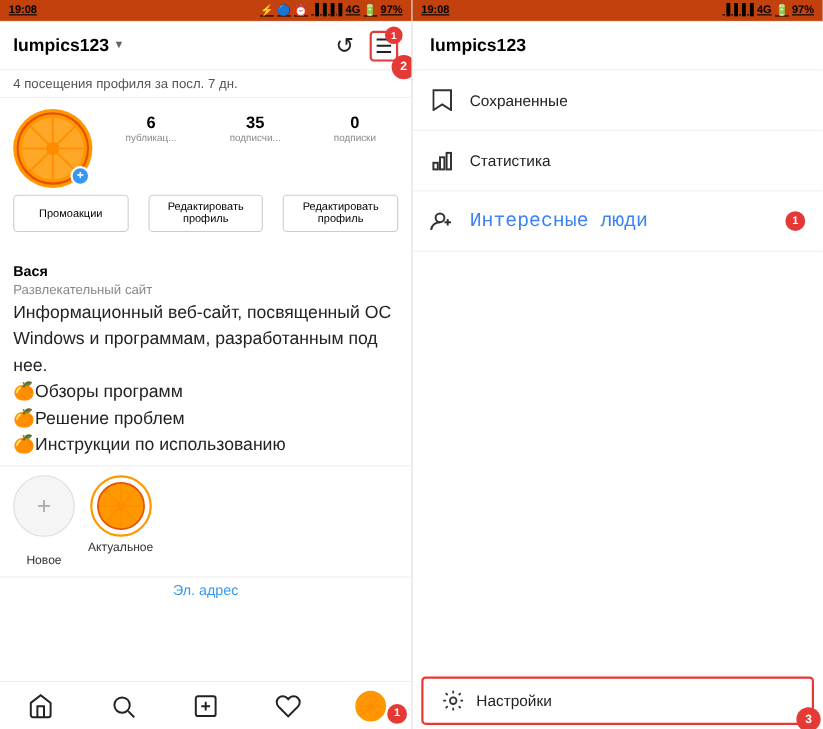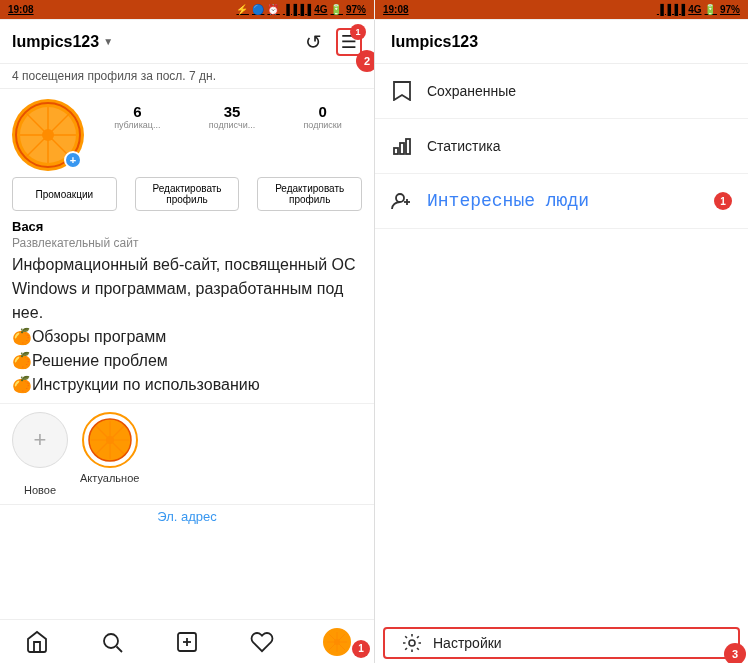--- a/index.html
+++ b/index.html
@@ -103,21 +103,21 @@
           </div>
         </div>
       </div>
 
       <div style="display:flex;gap:18px;padding:0 12px 8px;">
         <button style="flex:1;border:1px solid #ccc;border-radius:4px;padding:5px 3px;font-size:10px;background:#fff;cursor:pointer;font-weight:500;">Промоакции</button>
         <button style="flex:1;border:1px solid #ccc;border-radius:4px;padding:5px 3px;font-size:10px;background:#fff;cursor:pointer;font-weight:500;">Редактировать профиль</button>
         <button style="flex:1;border:1px solid #ccc;border-radius:4px;padding:5px 3px;font-size:10px;background:#fff;cursor:pointer;font-weight:500;">Редактировать профиль</button>
       </div>
 
-      <div style="padding:0 12px 6px;">
+      <div style="padding:0 12px 6px;margin-top:20px;">
         <div style="font-weight:700;font-size:13px;margin-bottom:2px;">Вася</div>
         <div style="font-size:12px;color:#888;margin-bottom:3px;">Развлекательный сайт</div>
         <div style="font-size:16px;line-height:1.5;color:#222;">
           Информационный веб-сайт, посвященный ОС Windows и программам, разработанным под нее.<br>
           🍊Обзоры программ<br>
           🍊Решение проблем<br>
           🍊Инструкции по использованию
         </div>
       </div>
 
@@ -230,21 +230,21 @@
             </svg>
           </div>
           <span style="font-size:18px;color:#3b82f6;flex:1;font-family:Liberation Mono, monospace;">Интересные люди</span>
           <div style="width:18px;height:18px;background:#e53935;border-radius:50%;color:#fff;font-size:10px;display:flex;align-items:center;justify-content:center;font-weight:bold;">1</div>
         </div>
 
       </div>
 
       <div style="flex:1;"></div>
 
-      <div style="padding:10px 16px;border-top:1px solid #eee;display:flex;align-items:center;gap:10px;cursor:pointer;height:32px;border:2px solid #e53935;border-radius:4px;margin:4px 8px;position:relative;">
+      <div style="padding:10px 16px;border-top:1px solid #eee;display:flex;align-items:center;gap:10px;cursor:pointer;height:44px;border:2px solid #e53935;border-radius:4px;margin:4px 8px;position:relative;">
         <div style="width:22px;height:22px;display:flex;align-items:center;justify-content:center;">
           <svg width="20" height="20" viewBox="0 0 20 20" fill="none" stroke="#333" stroke-width="1.6">
             <circle cx="10" cy="10" r="3"></circle>
             <path d="M10 1v2.5M10 16.5V19M1 10h2.5M16.5 10H19M3.22 3.22l1.77 1.77M15.01 15.01l1.77 1.77M16.78 3.22l-1.77 1.77M4.99 15.01l-1.77 1.77"></path>
           </svg>
         </div>
         <span style="font-size:14px;color:#222;">Настройки</span>
 
         <div style="position:absolute;bottom:-8px;right:-8px;width:22px;height:22px;background:#e53935;border-radius:50%;color:#fff;font-size:11px;display:flex;align-items:center;justify-content:center;font-weight:bold;">3</div>
       </div>

